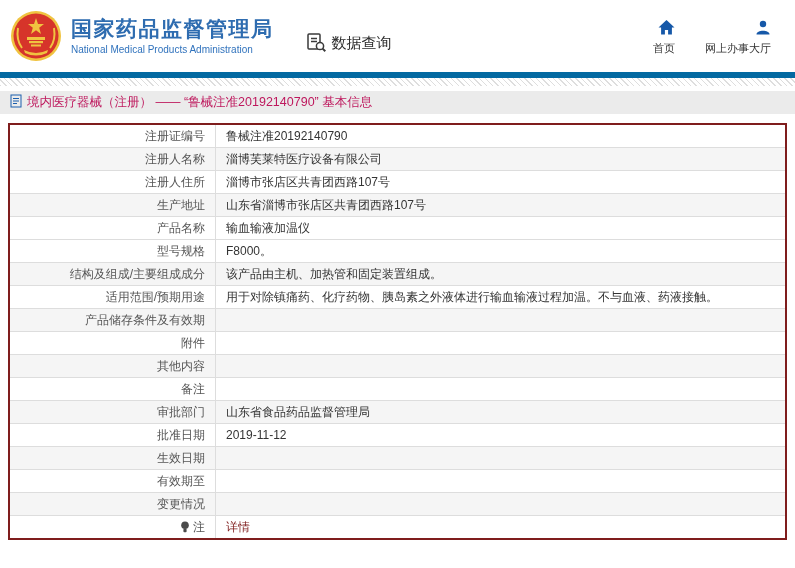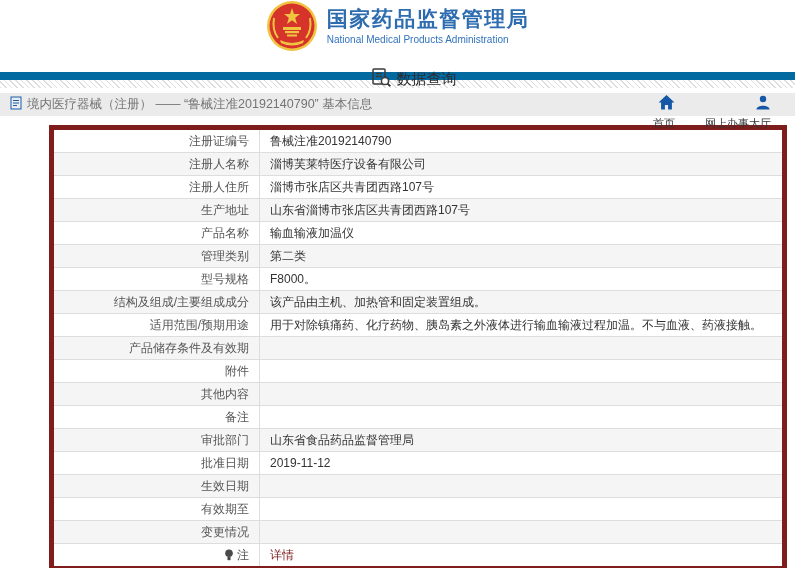--- a/index.html
+++ b/index.html
@@ -4,41 +4,41 @@
 <style>
   html,body{margin:0;padding:0;}
   body{
     width:795px;height:568px;overflow:hidden;background:#fff;
     font-family:"Liberation Sans","DejaVu Sans",sans-serif;
     -webkit-font-smoothing:antialiased;
   }
   
   .header{
     display:flex;align-items:center;height:72px;padding:0 10px;
-    border-bottom:8px solid #0369a1;background:#fff;flex-direction:column;
+    border-bottom:6px solid #0369a1;background:#fff;
   }
   .brand{display:flex;align-items:center;gap:9px;cursor:pointer;}
   .emblem{width:52px;height:52px;flex:0 0 52px;}
   .titles{display:flex;flex-direction:column;line-height:1.1;}
   .titles .cn{font-size:21px;font-weight:bold;color:#2e6cb0;letter-spacing:1.5px;}
   .titles .en{font-size:10px;color:#3173bd;margin-top:3px;}
   .data-query{display:flex;align-items:center;gap:5px;margin-left:32px;
     font-size:15px;color:#2b2b2b;cursor:pointer;margin-top:15px;}
   .top-nav{margin-left:auto;display:flex;gap:30px;padding-right:14px;margin-top:4px;}
   .nav-item{display:flex;flex-direction:column;align-items:flex-end;gap:4px;
     font-size:11px;color:#333;cursor:pointer;}
   
   .hatch{height:8px;
     background:repeating-linear-gradient(45deg,#dedede 0,#dedede 1px,#ffffff 1px,#ffffff 4px);}
   
   .breadcrumb{margin-top:5px;height:23px;background:#ebebeb;display:flex;
-    align-items:center;gap:5px;padding:0 10px;font-size:12.5px;color:#737373;}
+    align-items:center;gap:5px;padding:0 10px;font-size:12.5px;color:#be185d;}
   
   .content{padding:9px 8px 0 8px;}
-  .table{border:5px solid #7f1d1d;margin-left:41px;}
+  .table{border:2px solid #7f1d1d;}
   .row{display:flex;border-top:1px solid #ddd;background:#fff;}
   .row:first-child{border-top:none;}
   .row.alt{background:#f5f5f5;}
   .cell{font-size:12px;line-height:14px;padding:4px 10px;box-sizing:border-box;}
   .cell.label{flex:0 0 206px;width:206px;text-align:right;color:#555;
     border-right:1px solid #ddd;display:flex;justify-content:flex-end;
     align-items:center;gap:3px;}
   .cell.value{flex:1;color:#333;display:flex;align-items:center;}
   a.detail{color:#7f1d1d;text-decoration:none;}
   .note-ic{display:inline-flex;align-items:center;}
@@ -130,24 +130,20 @@
         <div class="cell value">淄博市张店区共青团西路107号</div>
       </div>
       <div class="row alt">
         <div class="cell label">生产地址</div>
         <div class="cell value">山东省淄博市张店区共青团西路107号</div>
       </div>
       <div class="row">
         <div class="cell label">产品名称</div>
         <div class="cell value">输血输液加温仪</div>
       </div>
-      <div class="row alt">
-        <div class="cell label">管理类别</div>
-        <div class="cell value">第二类</div>
-      </div>
       <div class="row">
         <div class="cell label">型号规格</div>
         <div class="cell value">F8000。</div>
       </div>
       <div class="row alt">
         <div class="cell label">结构及组成/主要组成成分</div>
         <div class="cell value">该产品由主机、加热管和固定装置组成。</div>
       </div>
       <div class="row">
         <div class="cell label">适用范围/预期用途</div>

